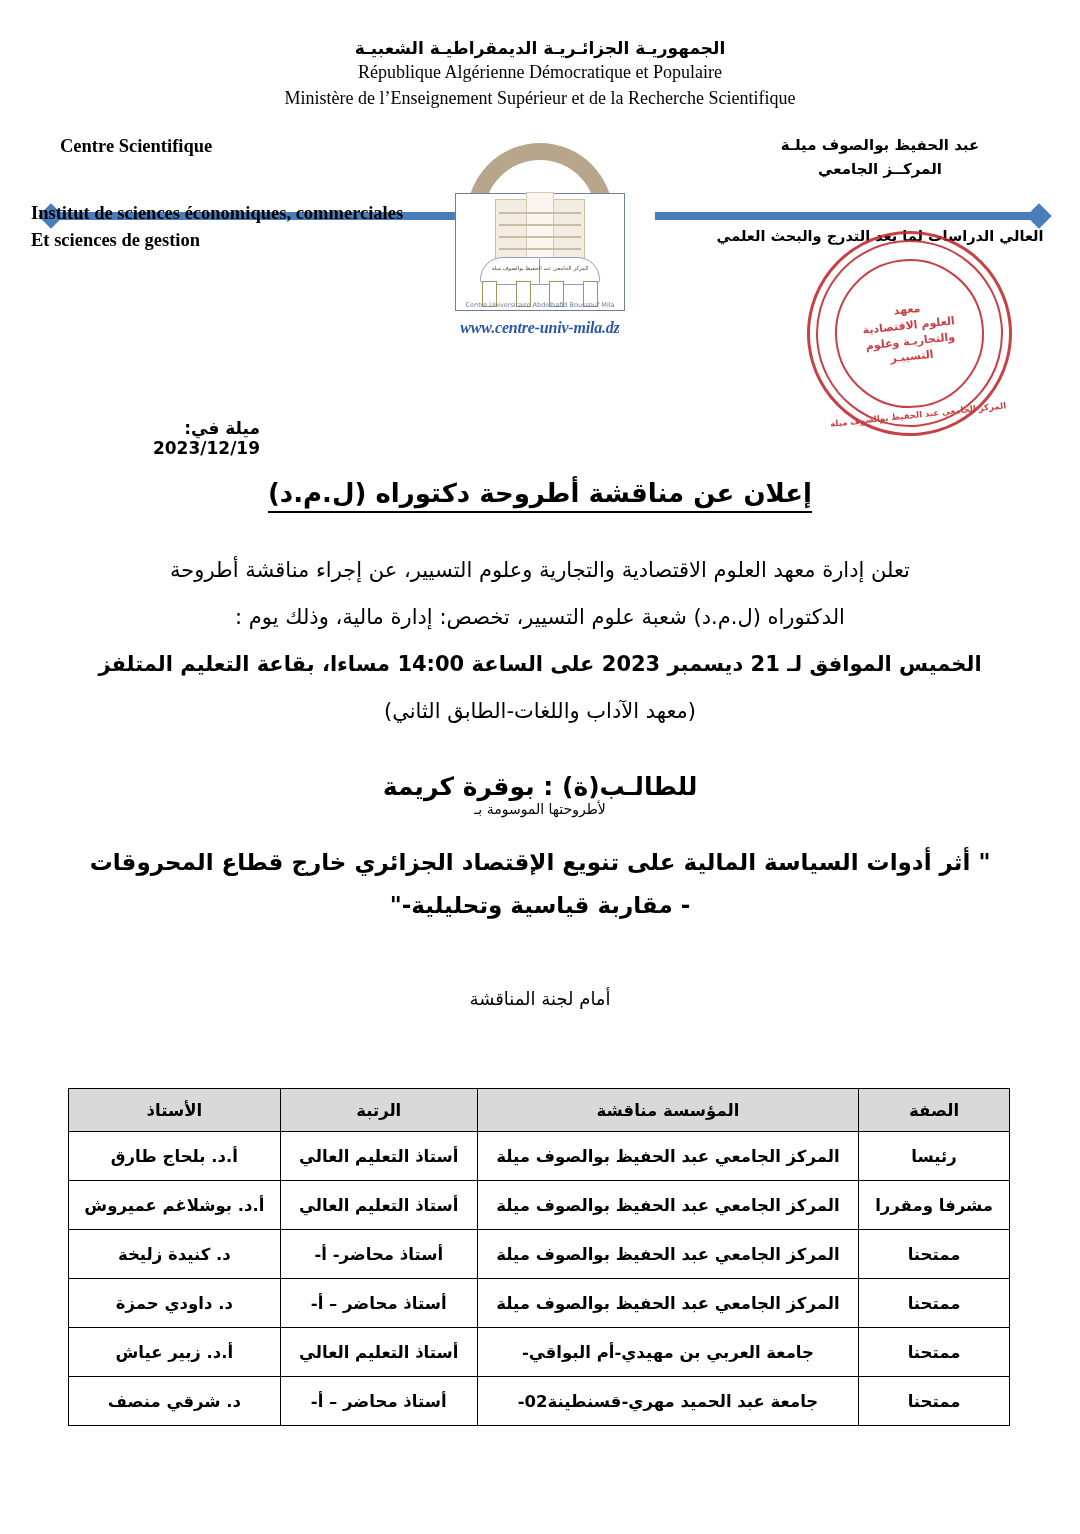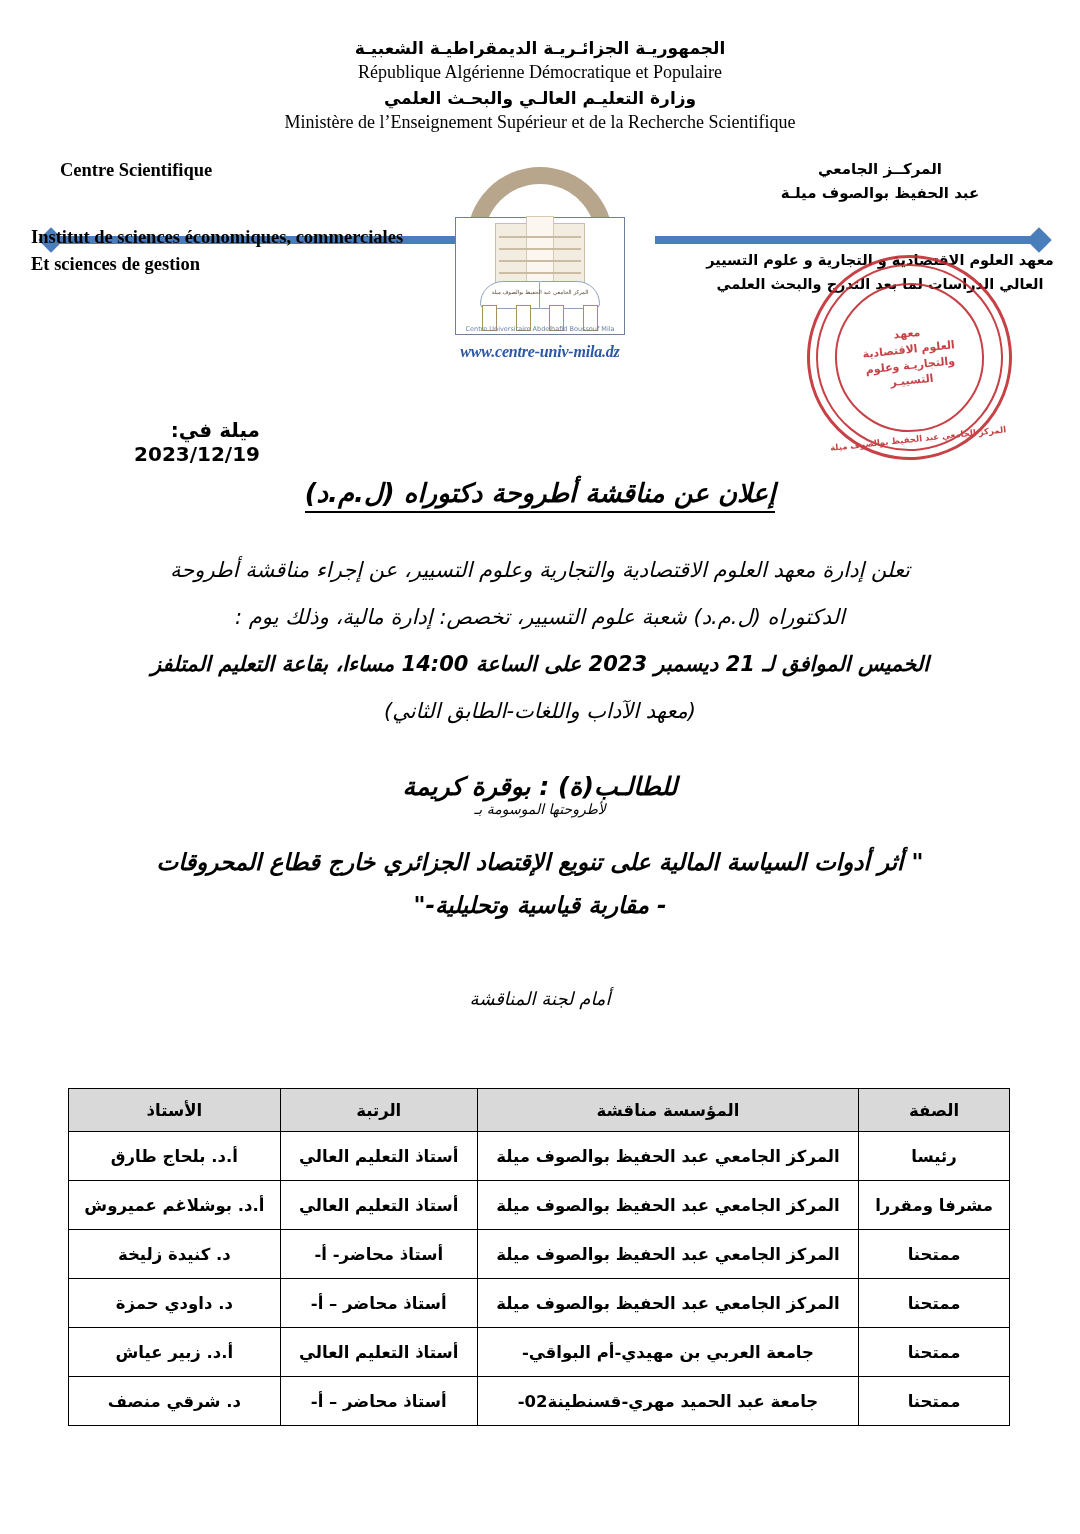--- a/index.html
+++ b/index.html
@@ -301,32 +301,31 @@
 
   
   .date-line {
     position: absolute;
     right: 820px;
     left: 72px;
     top: 418px;
     text-align: right;
     direction: rtl;
     font-weight: bold;
-    font-size: 20px;
+    font-size: 17px;
     font-family: "DejaVu Sans", "Liberation Sans", sans-serif;
   }
 
   
   .body-wrap {
     position: absolute;
     left: 60px;
     right: 60px;
     top: 478px;
     direction: rtl;
-    font-style: italic;
   }
   .doc-title {
     text-align: center;
     font-weight: bold;
     font-size: 26px;
     margin-bottom: 42px;
   }
   .doc-title span {
     border-bottom: 2px solid #000;
     padding-bottom: 3px;
@@ -390,21 +389,20 @@
   .col-rank  { width: 195px; }
   .col-inst  { width: 392px; }
   .col-role  { width: 145px; }
 </style>
 </head>
 <body>
 
 <div class="nat-header">
   <div class="nat-ar">الجمهوريـة الجزائـريـة الديمقراطيـة الشعبيـة</div>
   <div class="nat-fr">République Algérienne Démocratique et Populaire</div>
-  <div class="nat-ar">وزارة التعليـم العالـي والبحـث العلمي</div>
   <div class="nat-fr">Ministère de l’Enseignement Supérieur et de la Recherche Scientifique</div>
 </div>
 
 <div class="band">
 
   <div class="rule-wrap">
     <div class="diamond dl"></div>
     <div class="rule-seg left"></div>
     <div class="rule-seg right"></div>
     <div class="diamond dr"></div>
@@ -415,25 +413,24 @@
       <div>Centre Scientifique</div>
     </div>
     <div class="inst">
       <div>Institut de sciences économiques, commerciales</div>
       <div>Et sciences de gestion</div>
     </div>
   </div>
 
   <div class="band-right">
     <div class="uni">
+      <div>عبد الحفيظ بوالصوف ميلـة</div>
       <div>المركــز الجامعي</div>
-      <div>عبد الحفيظ بوالصوف ميلـة</div>
     </div>
     <div class="inst">
-      <div>معهد العلوم الاقتصادية و التجارية و علوم التسيير</div>
       <div>العالي الدراسات لما بعد التدرج والبحث العلمي</div>
     </div>
   </div>
 
   <div class="stamp">
     <div class="ring r1"></div>
     <div class="ring r2"></div>
     <div class="ring r3"></div>
     <div class="stamp-outer-text">
       <span>المركز الجامعي عبد الحفيظ بوالصوف ميلة</span>

